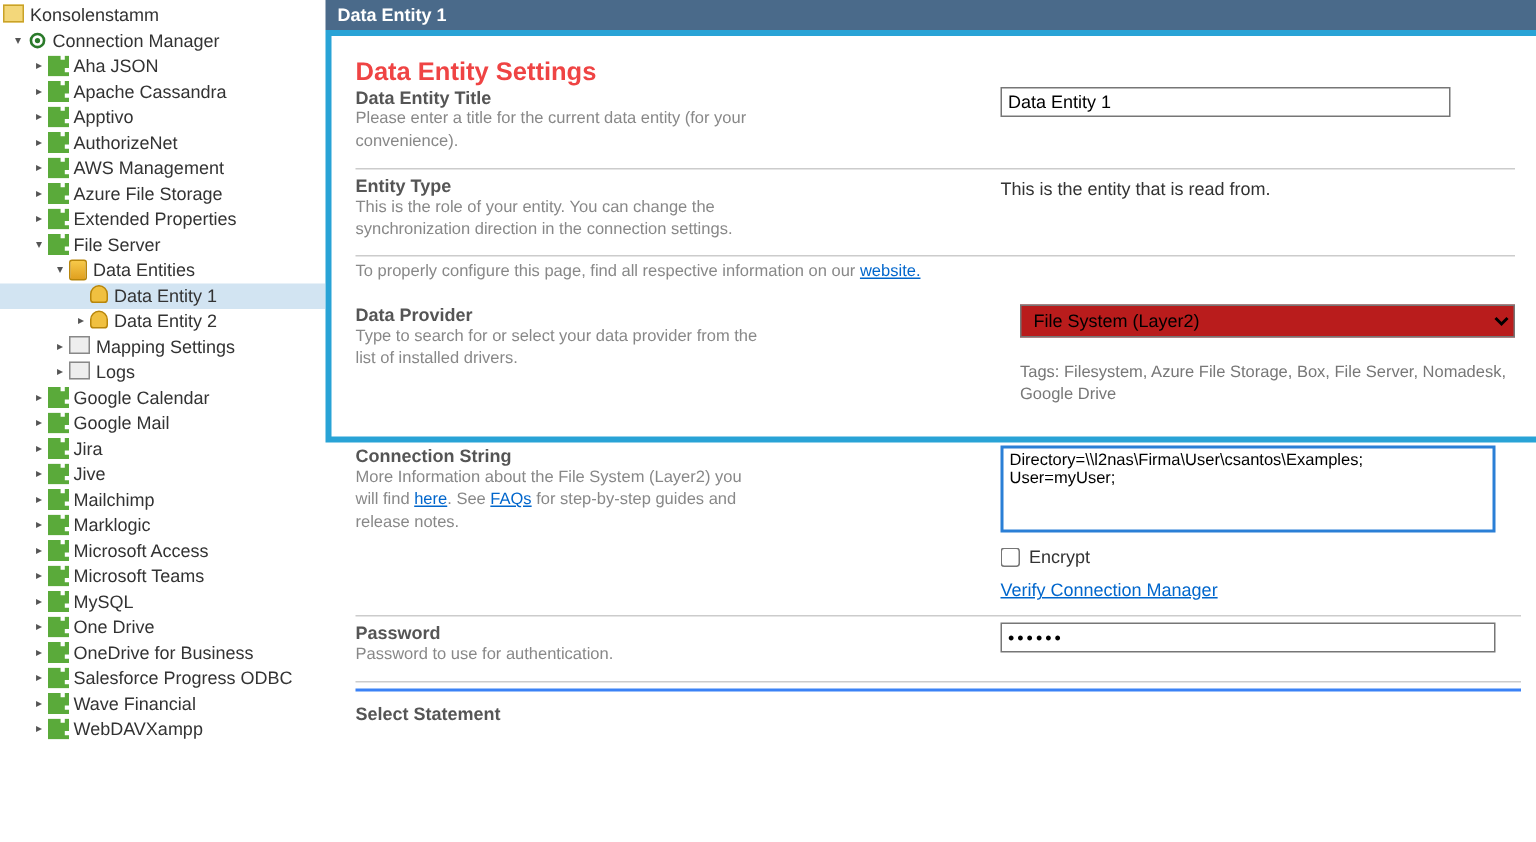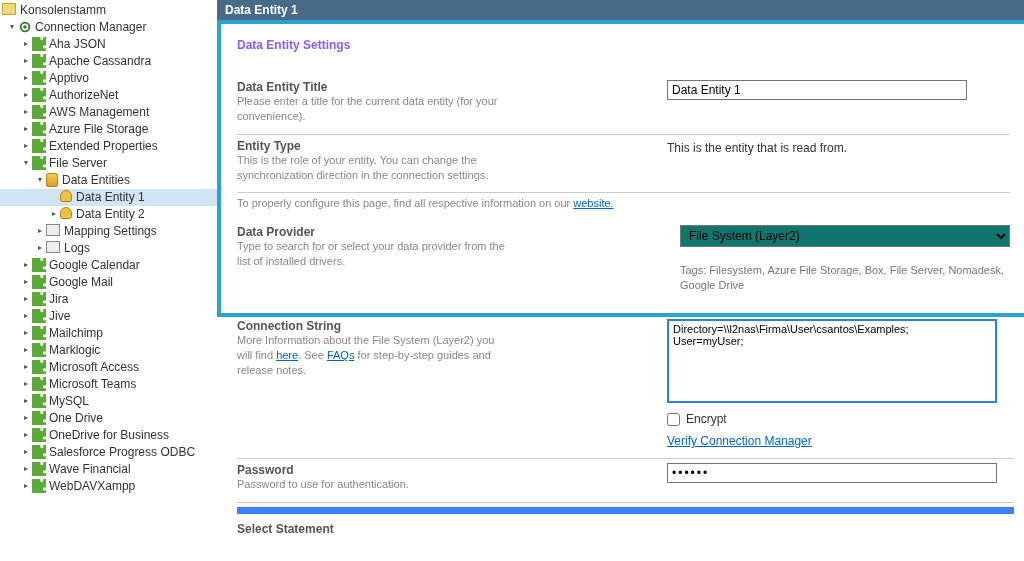--- a/index.html
+++ b/index.html
@@ -12,34 +12,34 @@
 .folder-icon { width: 14px; height: 12px; background: #f3d77a; border: 1px solid #c9a227; margin-right: 4px; display: inline-block; }
 .gear-icon { width: 14px; height: 14px; display: inline-flex; align-items: center; justify-content: center; color: #2a7a2a; margin-right: 3px; }
 .gear-icon svg { width:14px; height:14px; }
 .puzzle-icon { width: 14px; height: 14px; background: #5aaa3a; margin-right: 3px; display:inline-block; clip-path: polygon(0 0, 60% 0, 60% 20%, 80% 20%, 80% 0, 100% 0, 100% 60%, 80% 60%, 80% 80%, 100% 80%, 100% 100%, 0 100%); }
 .db-icon { width: 12px; height: 14px; background: linear-gradient(#f7c94a,#e0a020); border:1px solid #b8860b; border-radius:2px; margin-right:4px; display:inline-block; }
 .cyl-icon { width: 12px; height: 12px; background: #f0c040; border:1px solid #b8860b; border-radius:50% 50% 20% 20%; margin-right:4px; display:inline-block; }
 .map-icon, .log-icon { width: 14px; height: 12px; border:1px solid #888; margin-right:4px; display:inline-block; background:#eee; }
 .content-panel { flex: 1; background: #fff; display: flex; flex-direction: column; }
 .header-bar { background: #4a6a8a; color: #fff; font-weight: bold; padding: 3px 8px; font-size: 12px; }
 .highlight-box { border: 4px solid #29a3d6; margin: 0; padding: 14px 16px 20px 16px; }
-.section-title { font-size: 12px; font-weight: bold; color: #8b5cf6; margin-bottom: 28px; }
+.section-title { font-size: 17px; font-weight: bold; color: #ef4444; margin-bottom: 0; }
 .field-row { display: flex; border-bottom: 1px solid #ccc; padding-bottom: 10px; margin-bottom: 4px; }
 .field-row.noborder { border-bottom: none; gap: 13px; }
 .field-left { width: 280px; flex-shrink: 0; padding-right: 10px; }
 .field-label { font-weight: bold; color: #555; font-size: 12px; }
 .field-desc { color: #888; font-size: 11px; line-height: 1.35; }
 .field-right { flex: 1; padding-left: 150px; }
 .text-input { width: 300px; padding: 2px 4px; border: 1px solid #767676; font-size: 12px; font-family: inherit; }
 .static-text { font-size: 12px; color: #333; padding-top: 2px; }
-.select-box { width: 330px; padding: 2px 4px; border: 1px solid #767676; font-size: 12px; font-family: inherit; background:#0f766e; }
+.select-box { width: 330px; padding: 2px 4px; border: 1px solid #767676; font-size: 12px; font-family: inherit; background:#b91c1c; }
 .tags-text { font-size: 11px; color: #777; margin-top: 16px; line-height:1.35; width:330px; }
 .link { color: #0066cc; text-decoration: underline; cursor: pointer; }
 .lower-section { padding: 2px 16px 0 20px; }
-.textarea-box { width: 330px; height: 84px; border: 2px solid #2a7fd6; font-size: 11px; padding: 2px 4px; font-family: inherit; resize:none; overflow-y:scroll; }
+.textarea-box { width: 330px; height: 58px; border: 2px solid #2a7fd6; font-size: 11px; padding: 2px 4px; font-family: inherit; resize:none; overflow-y:scroll; }
 .checkbox-row { margin-top: 6px; display:flex; align-items:flex-end; }
 .checkbox-row input { margin-right:6px; }
 .verify-link { color: #0066cc; text-decoration: underline; cursor: pointer; display:inline-block; margin-top:8px; font-size:12px; }
 .pwd-input { width: 330px; padding: 2px 4px; border: 1px solid #767676; font-size: 12px; font-family: inherit; letter-spacing:2px; }
 .info-line { font-size: 11px; color: #888; padding: 0 0 16px 20px; }
 </style>
 </head>
 <body>
 
 <div class="tree-panel">
@@ -264,20 +264,20 @@
     <div class="field-row">
       <div class="field-left">
         <div class="field-label">Password</div>
         <div class="field-desc">Password to use for authentication.</div>
       </div>
       <div class="field-right">
         <input class="pwd-input" value="••••••" style="">
       </div>
     </div>
 
-    <div class="field-row noborder" style="border-top:7px solid #3b82f6;padding-top:8px;margin-bottom:0;padding-bottom:0">
+    <div class="field-row noborder" style="border-top:2px solid #3b82f6;padding-top:8px;margin-bottom:0;padding-bottom:0">
       <div class="field-left">
         <div class="field-label">Select Statement</div>
       </div>
       <div class="field-right"></div>
     </div>
   </div>
 </div>
 
 </body></html>

